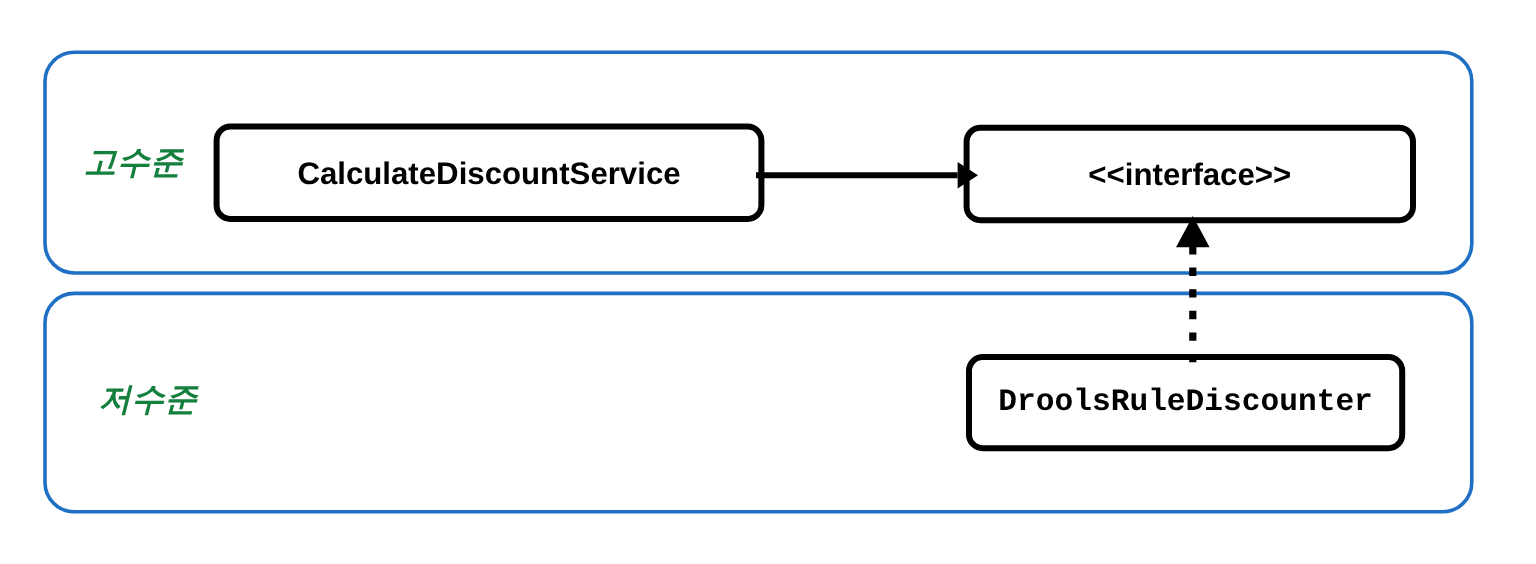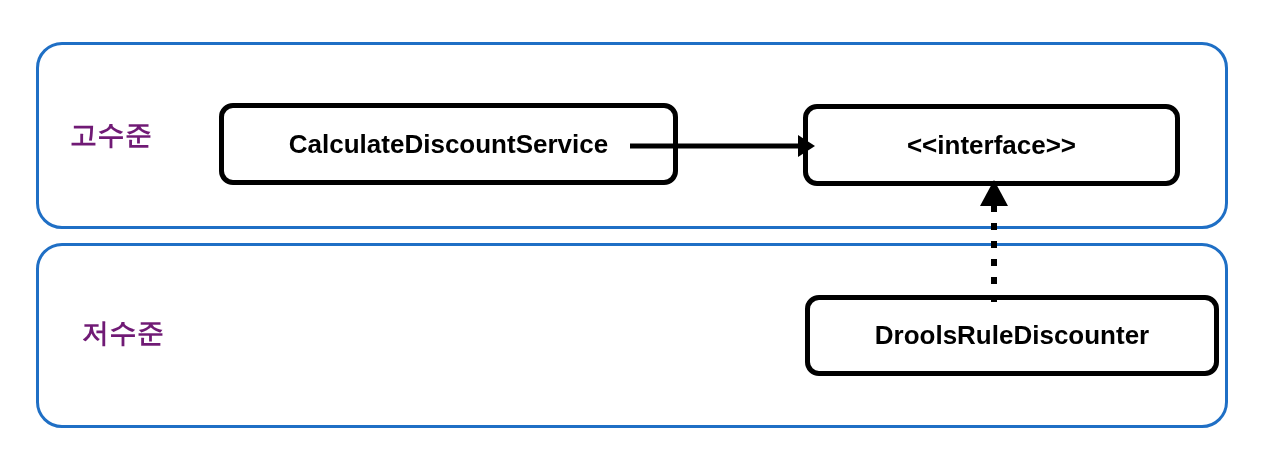--- a/index.html
+++ b/index.html
@@ -35,26 +35,27 @@
   #layer-low {
     left: 36px;
     top: 243px;
     width: 1192px;
     height: 185px;
   }
 
   
   .layer-label {
     position: absolute;
-    color: #701a75;
+    color: #15803d;
     font-weight: bold;
     font-size: 27px;
     letter-spacing: 0.5px;
     white-space: nowrap;
     line-height: 1;
+    font-style: italic;
   }
   #label-high {
     left: 70px;
     top: 122px;
   }
   #label-low {
     left: 82px;
     top: 320px;
   }
 
@@ -73,33 +74,33 @@
     font-weight: bold;
     font-size: 26px;
     line-height: 1.18;
     text-align: center;
   }
   #node-service {
     left: 178px;
     top: 103px;
     width: 459px;
     height: 82px;
-    margin-left: 41px;
   }
   #node-interface {
     left: 803px;
     top: 104px;
     width: 377px;
     height: 82px;
   }
   #node-drools {
     left: 805px;
     top: 295px;
-    width: 414px;
+    width: 366px;
     height: 81px;
+    font-family: Liberation Mono, monospace;
   }
   .stereotype {
     display: block;
   }
   .typename {
     display: block;
   }
 
   
   .connector {

